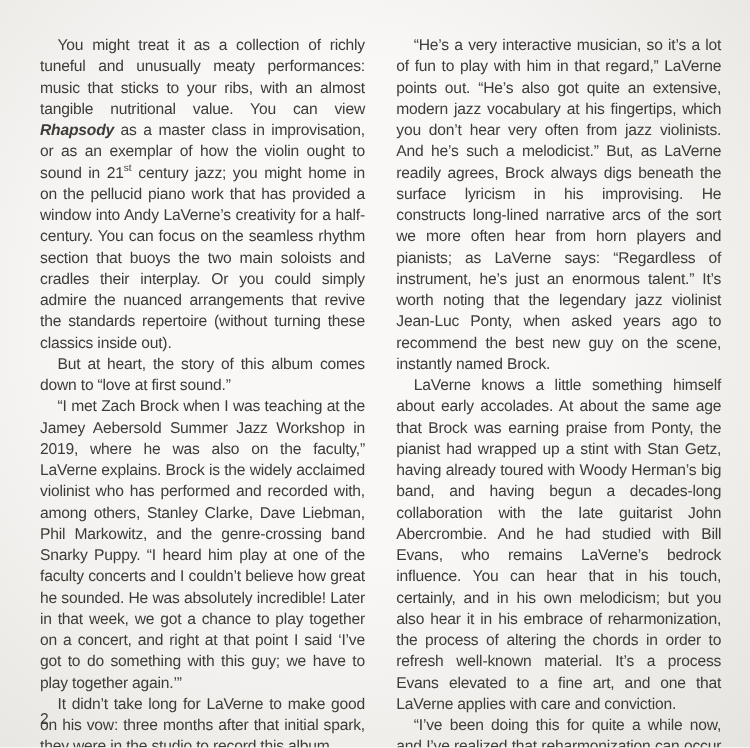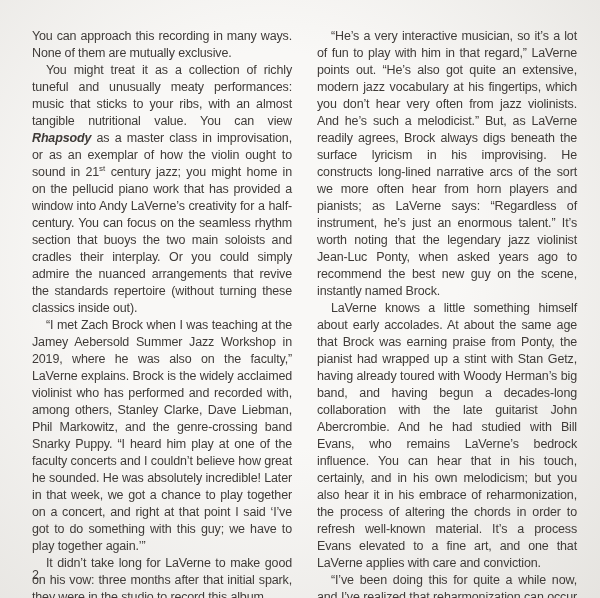--- a/index.html
+++ b/index.html
@@ -52,22 +52,22 @@
     font-size: 12.5px;
     color: var(--ink, #3f3b38);
   }
 </style>
 </head>
 <body>
 
 <div class="page">
   <div class="columns">
     <div class="column">
-        <p class="para"><span class="seg-regular">You can approach this recording in many ways. None of them are mutually exclusive.</span></p>
         <p class="para indent"><span class="seg-regular">You might treat it as a collection of richly tuneful and unusually meaty performances: music that sticks to your ribs, with an almost tangible nutritional value. You can view </span><span class="seg-bold-italic">Rhapsody</span><span class="seg-regular"> as a master class in improvisation, or as an exemplar of how the violin ought to sound in 21</span><span class="seg-superscript">st</span><span class="seg-regular"> century jazz; you might home in on the pellucid piano work that has provided a window into Andy LaVerne’s creativity for a half-century. You can focus on the seamless rhythm section that buoys the two main soloists and cradles their interplay. Or you could simply admire the nuanced arrangements that revive the standards repertoire (without turning these classics inside out).</span></p>
+        <p class="para indent"><span class="seg-regular">But at heart, the story of this album comes down to “love at first sound.”</span></p>
         <p class="para indent"><span class="seg-italic">“I met Zach Brock when I was teaching at the Jamey Aebersold Summer Jazz Workshop in 2019, where he was also on the faculty,” </span><span class="seg-regular">LaVerne explains. Brock is the widely acclaimed violinist who has performed and recorded with, among others, Stanley Clarke, Dave Liebman, Phil Markowitz, and the genre-crossing band Snarky Puppy. </span><span class="seg-italic">“I heard him play at one of the faculty concerts and I couldn’t believe how great he sounded. He was absolutely incredible! Later in that week, we got a chance to play together on a concert, and right at that point I said ‘I’ve got to do something with this guy; we have to play together again.’”</span></p>
         <p class="para indent"><span class="seg-regular">It didn’t take long for LaVerne to make good on his vow: three months after that initial spark, they were in the studio to record this album.</span></p>
       </div>
     <div class="column">
         <p class="para indent"><span class="seg-italic">“He’s a very interactive musician, so it’s a lot of fun to play with him in that regard,” </span><span class="seg-regular">LaVerne points out. </span><span class="seg-italic">“He’s also got quite an extensive, modern jazz vocabulary at his fingertips, which you don’t hear very often from jazz violinists. And he’s such a melodicist.” </span><span class="seg-regular">But, as LaVerne readily agrees, Brock always digs beneath the surface lyricism in his improvising. He constructs long-lined narrative arcs of the sort we more often hear from horn players and pianists; as LaVerne says: </span><span class="seg-italic">“Regardless of instrument, he’s just an enormous talent.” </span><span class="seg-regular">It’s worth noting that the legendary jazz violinist Jean-Luc Ponty, when asked years ago to recommend the best new guy on the scene, instantly named Brock.</span></p>
         <p class="para indent"><span class="seg-regular">LaVerne knows a little something himself about early accolades. At about the same age that Brock was earning praise from Ponty, the pianist had wrapped up a stint with Stan Getz, having already toured with Woody Herman’s big band, and having begun a decades-long collaboration with the late guitarist John Abercrombie. And he had studied with Bill Evans, who remains LaVerne’s bedrock influence. You can hear that in his touch, certainly, and in his own melodicism; but you also hear it in his embrace of reharmonization, the process of altering the chords in order to refresh well-known material. It’s a process Evans elevated to a fine art, and one that LaVerne applies with care and conviction.</span></p>
         <p class="para indent"><span class="seg-italic">“I’ve been doing this for quite a while now, and I’ve realized that reharmonization can occur in several gradients of color. You can change just a couple of chords here and there, or you can put in some passing chords, or you could change</span></p>
       </div>
   </div>
   <div class="page-number">2</div>

